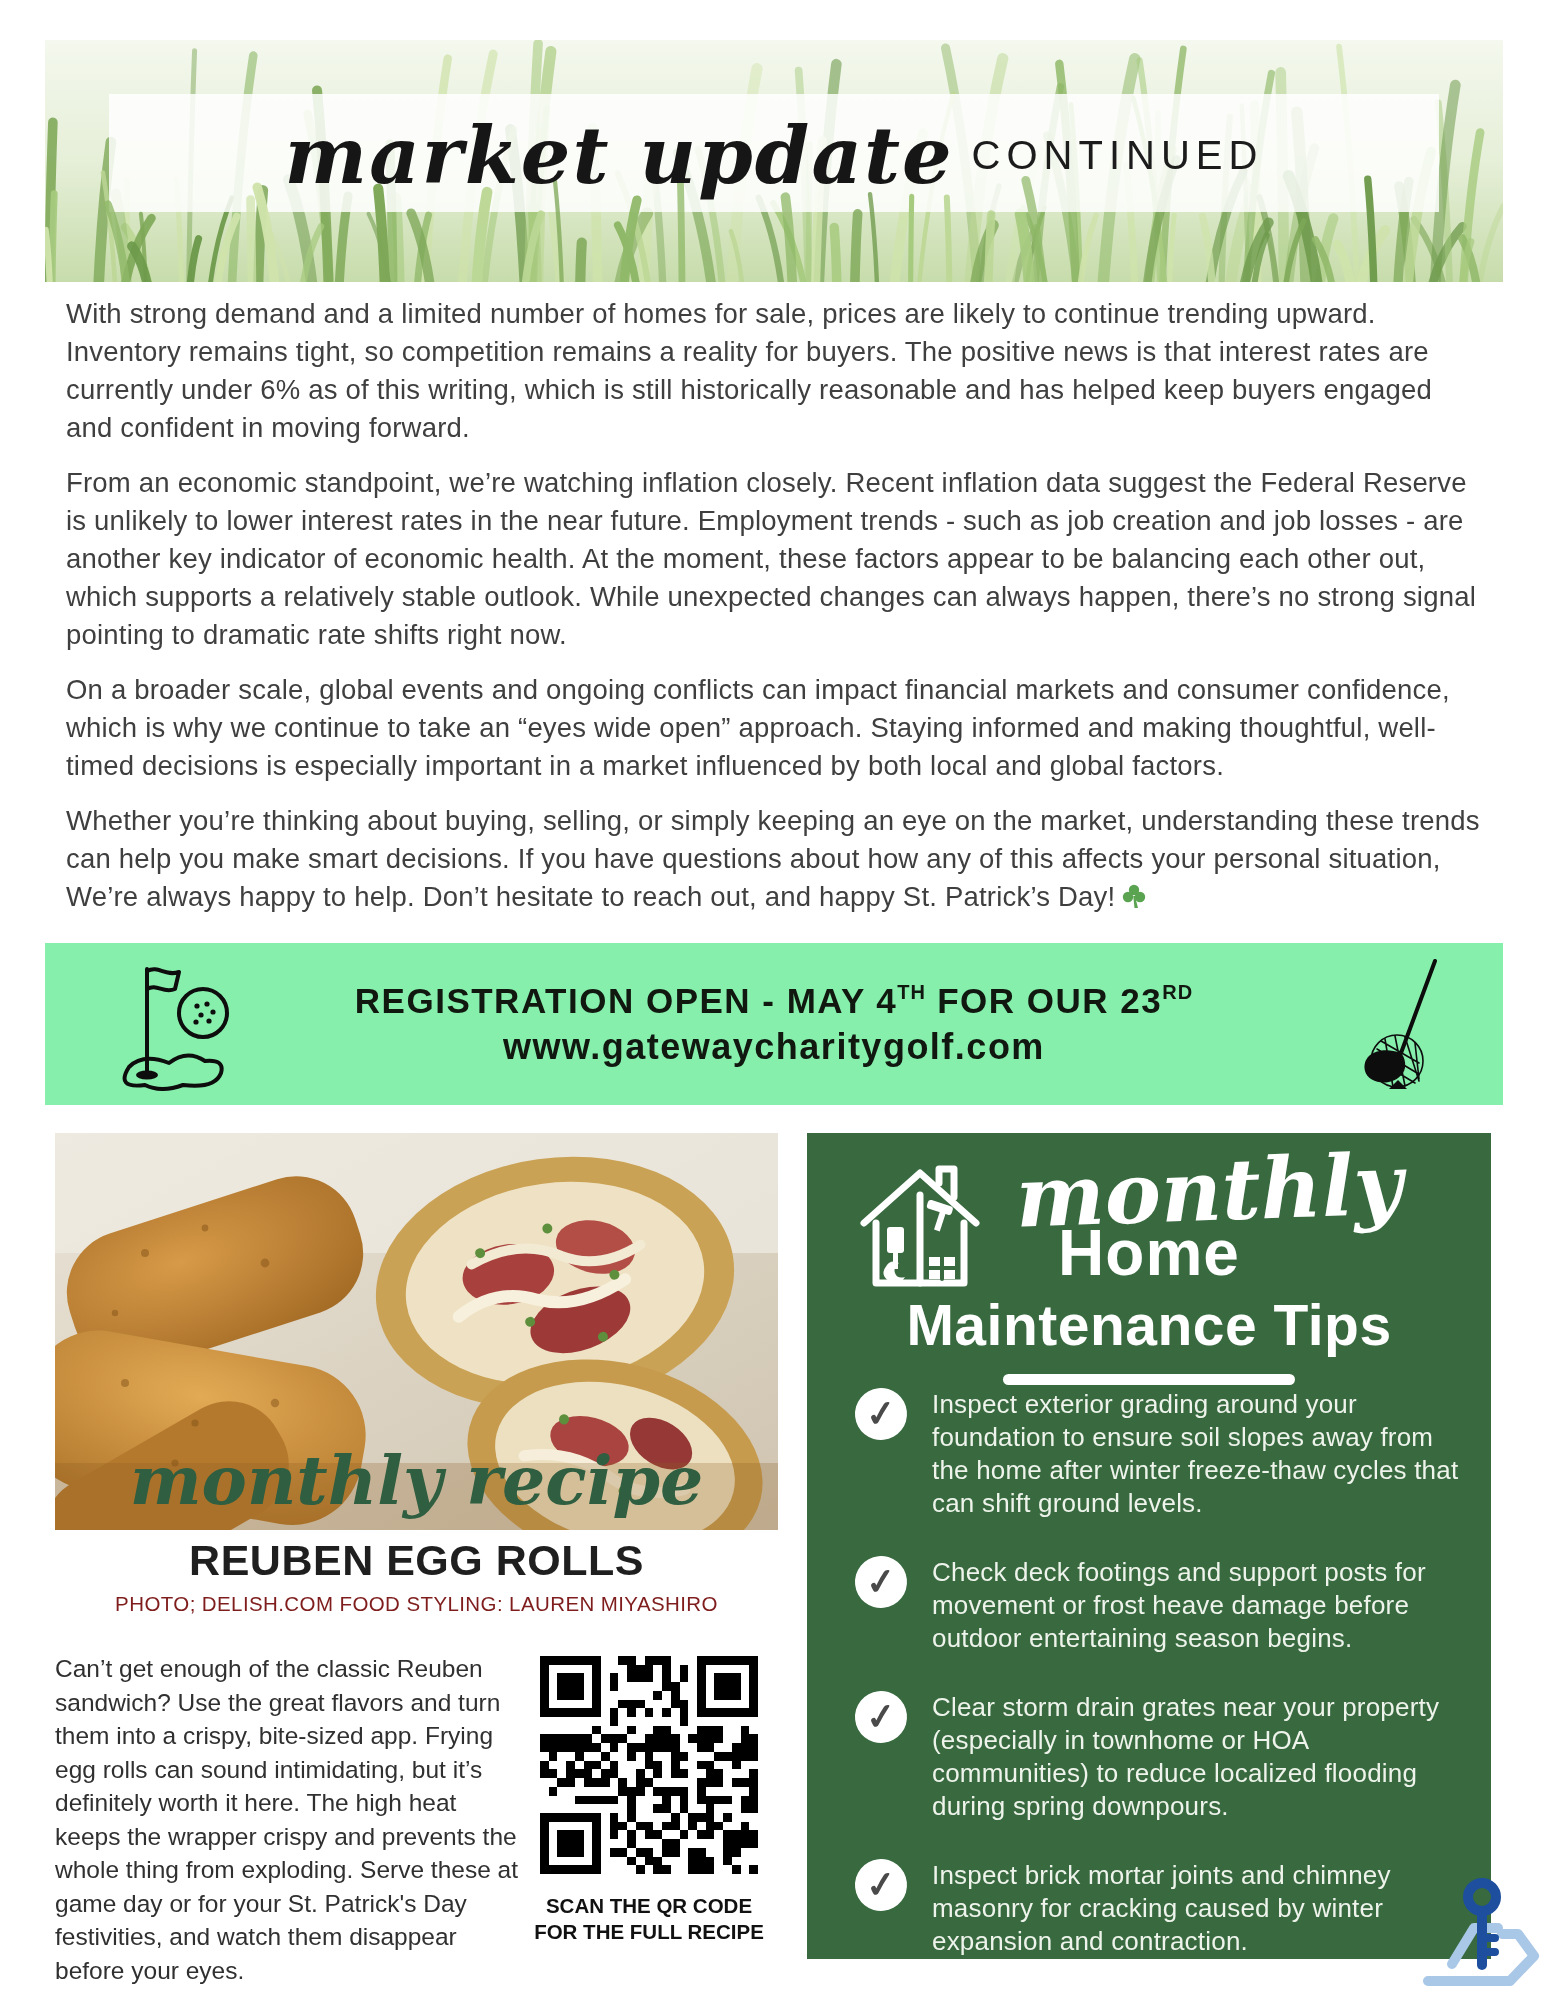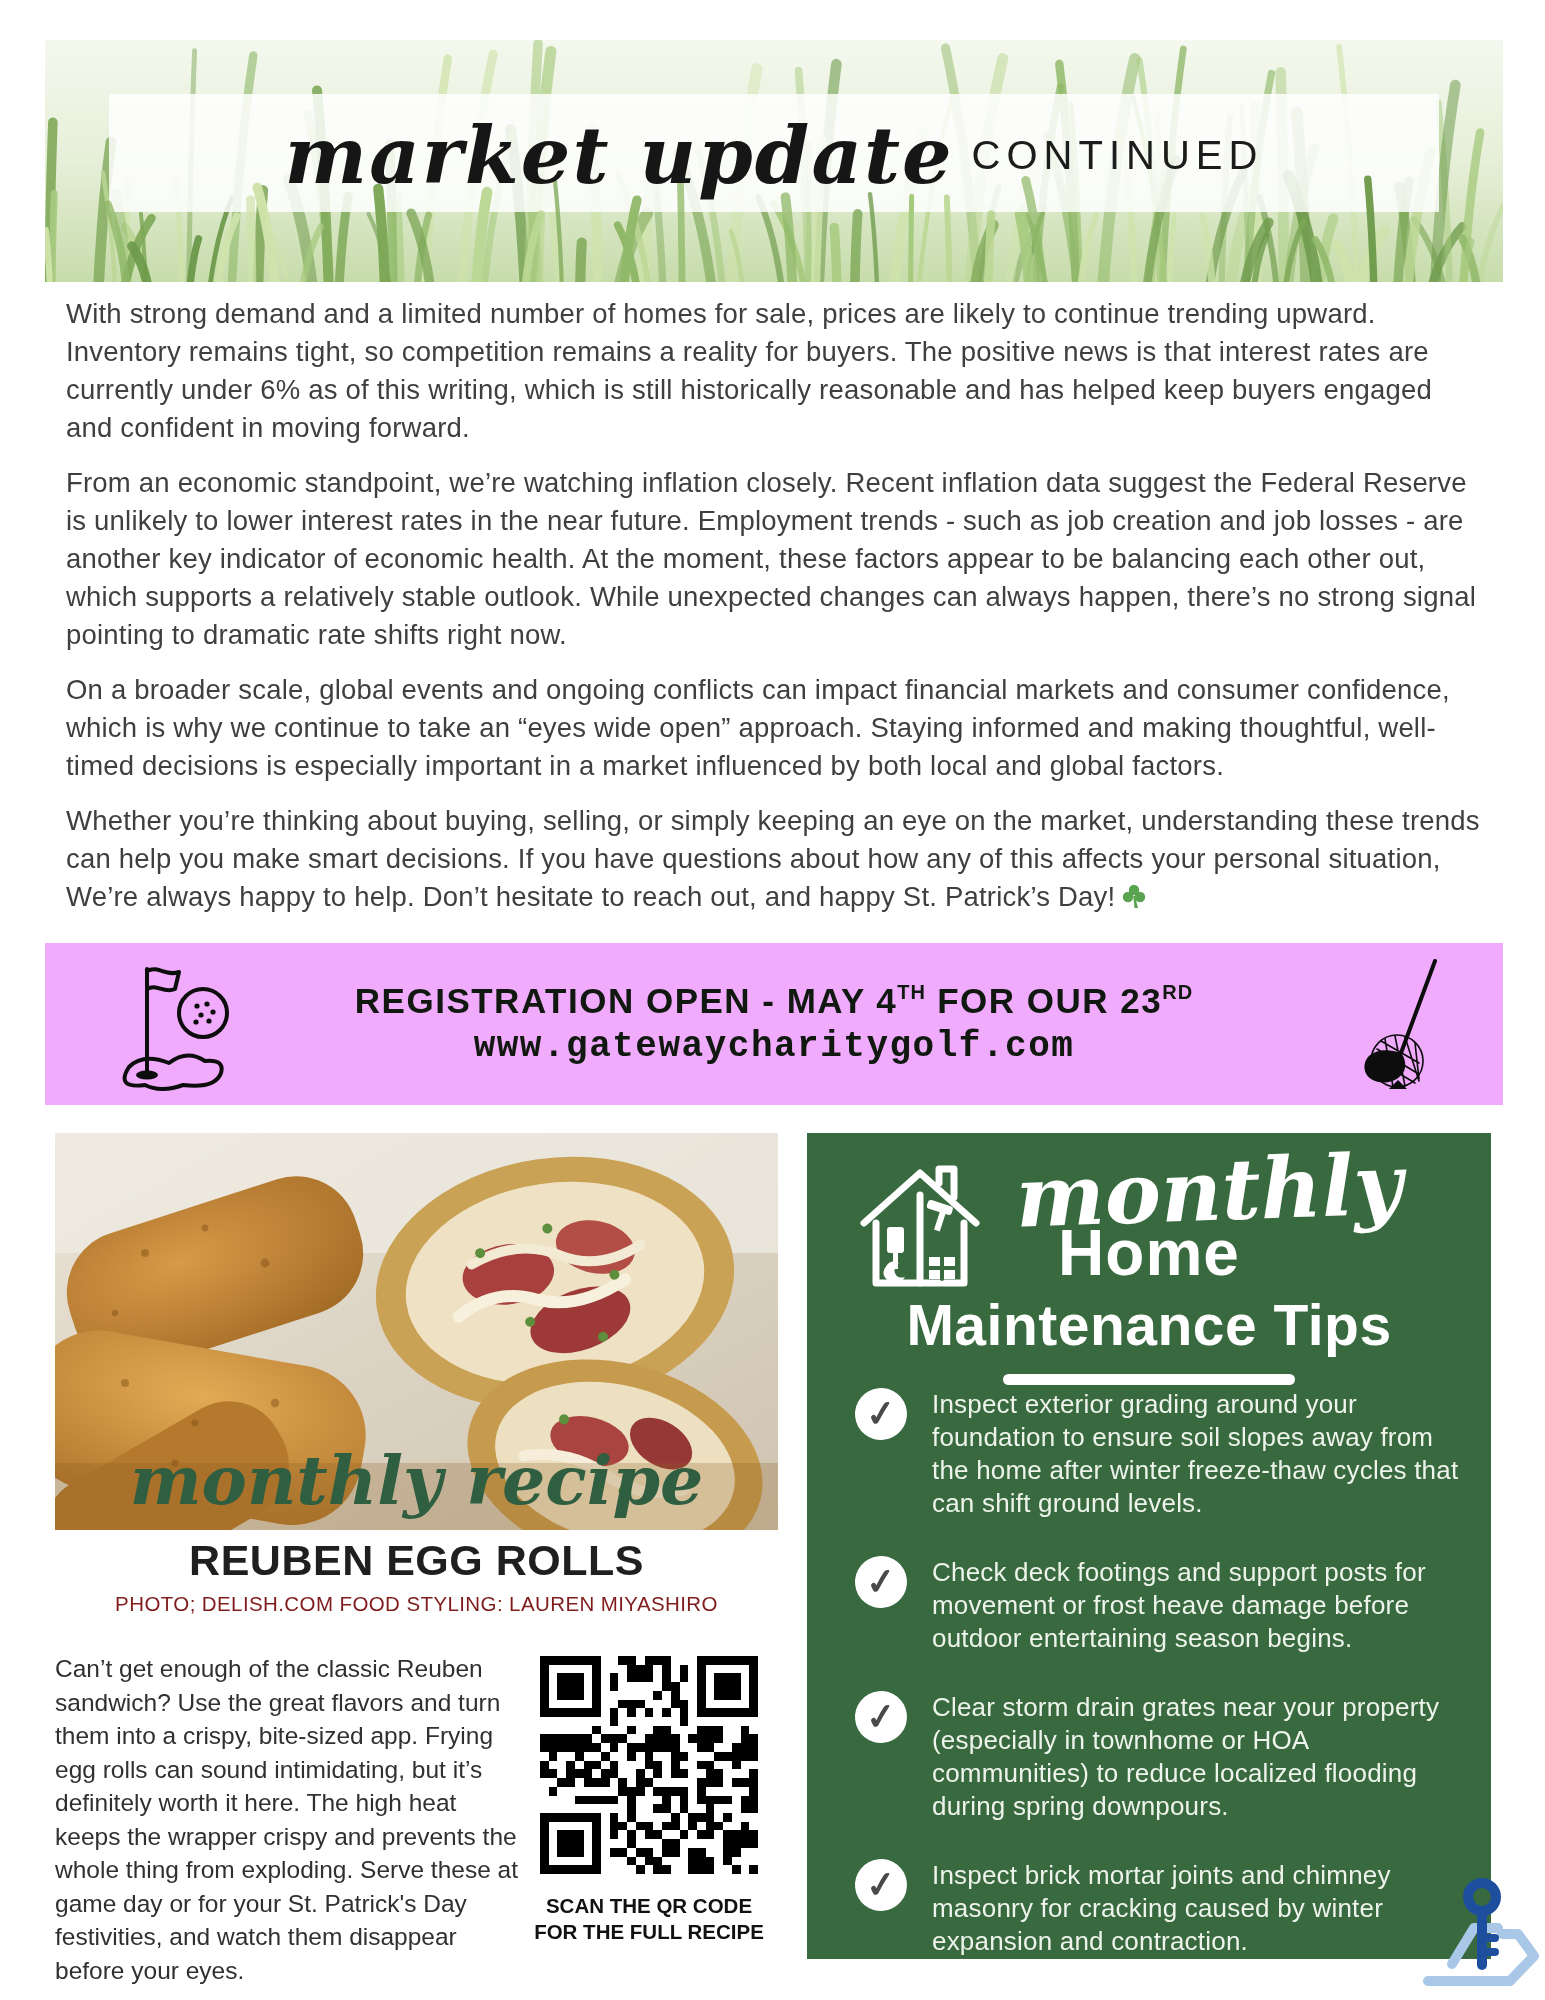--- a/index.html
+++ b/index.html
@@ -14,25 +14,25 @@
   .banner-script{font-size:78px;letter-spacing:2px;}
   .banner-continued{font-size:40px;font-weight:500;letter-spacing:6px;color:#1c1c1c;
                     font-family:"Liberation Sans",sans-serif;margin-left:18px;vertical-align:14px;}
 
   
   .body-copy{position:absolute;left:66px;top:295px;width:1414px;}
   .body-copy p{margin:0 0 17px 0;font-size:27.5px;line-height:38px;letter-spacing:.2px;color:#3f3f3f;}
   .shamrock{display:inline-block;vertical-align:-3px;margin-left:6px;}
 
   
-  .golf{position:absolute;left:45px;top:943px;width:1458px;height:162px;background:#f0abfc;
+  .golf{position:absolute;left:45px;top:943px;width:1458px;height:162px;background:#86efac;
         display:flex;flex-direction:column;align-items:center;justify-content:center;gap:5px;}
   .golf-line{font-size:35px;font-weight:800;letter-spacing:1.5px;color:#101810;white-space:nowrap;}
   .golf-line sup{font-size:20px;vertical-align:14px;letter-spacing:1px;}
-  .golf-url{font-size:36px;font-family:Liberation Mono, monospace;}
+  .golf-url{font-size:36px;}
   .golf-icon-left{position:absolute;left:72px;top:18px;}
   .golf-icon-right{position:absolute;right:58px;top:14px;}
 
   
   .photo{position:absolute;left:55px;top:1133px;width:723px;height:397px;overflow:hidden;}
   .recipe-script{position:absolute;left:55px;top:1440px;width:723px;text-align:center;
                  font-size:68px;color:#2f5e40;z-index:6;pointer-events:none;}
   .recipe-title{position:absolute;left:55px;top:1536px;width:723px;text-align:center;
                 font-size:43px;font-weight:800;color:#1f1f1f;letter-spacing:.5px;}
   .recipe-credit{position:absolute;left:55px;top:1592px;width:723px;text-align:center;

